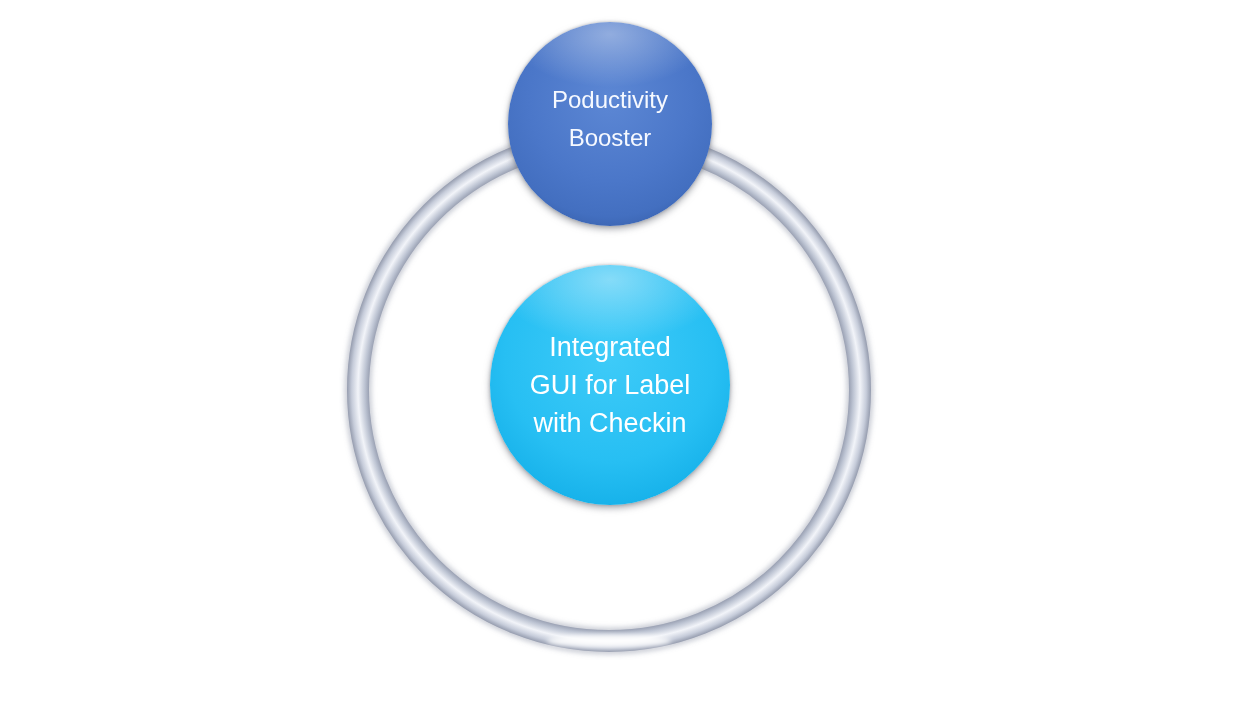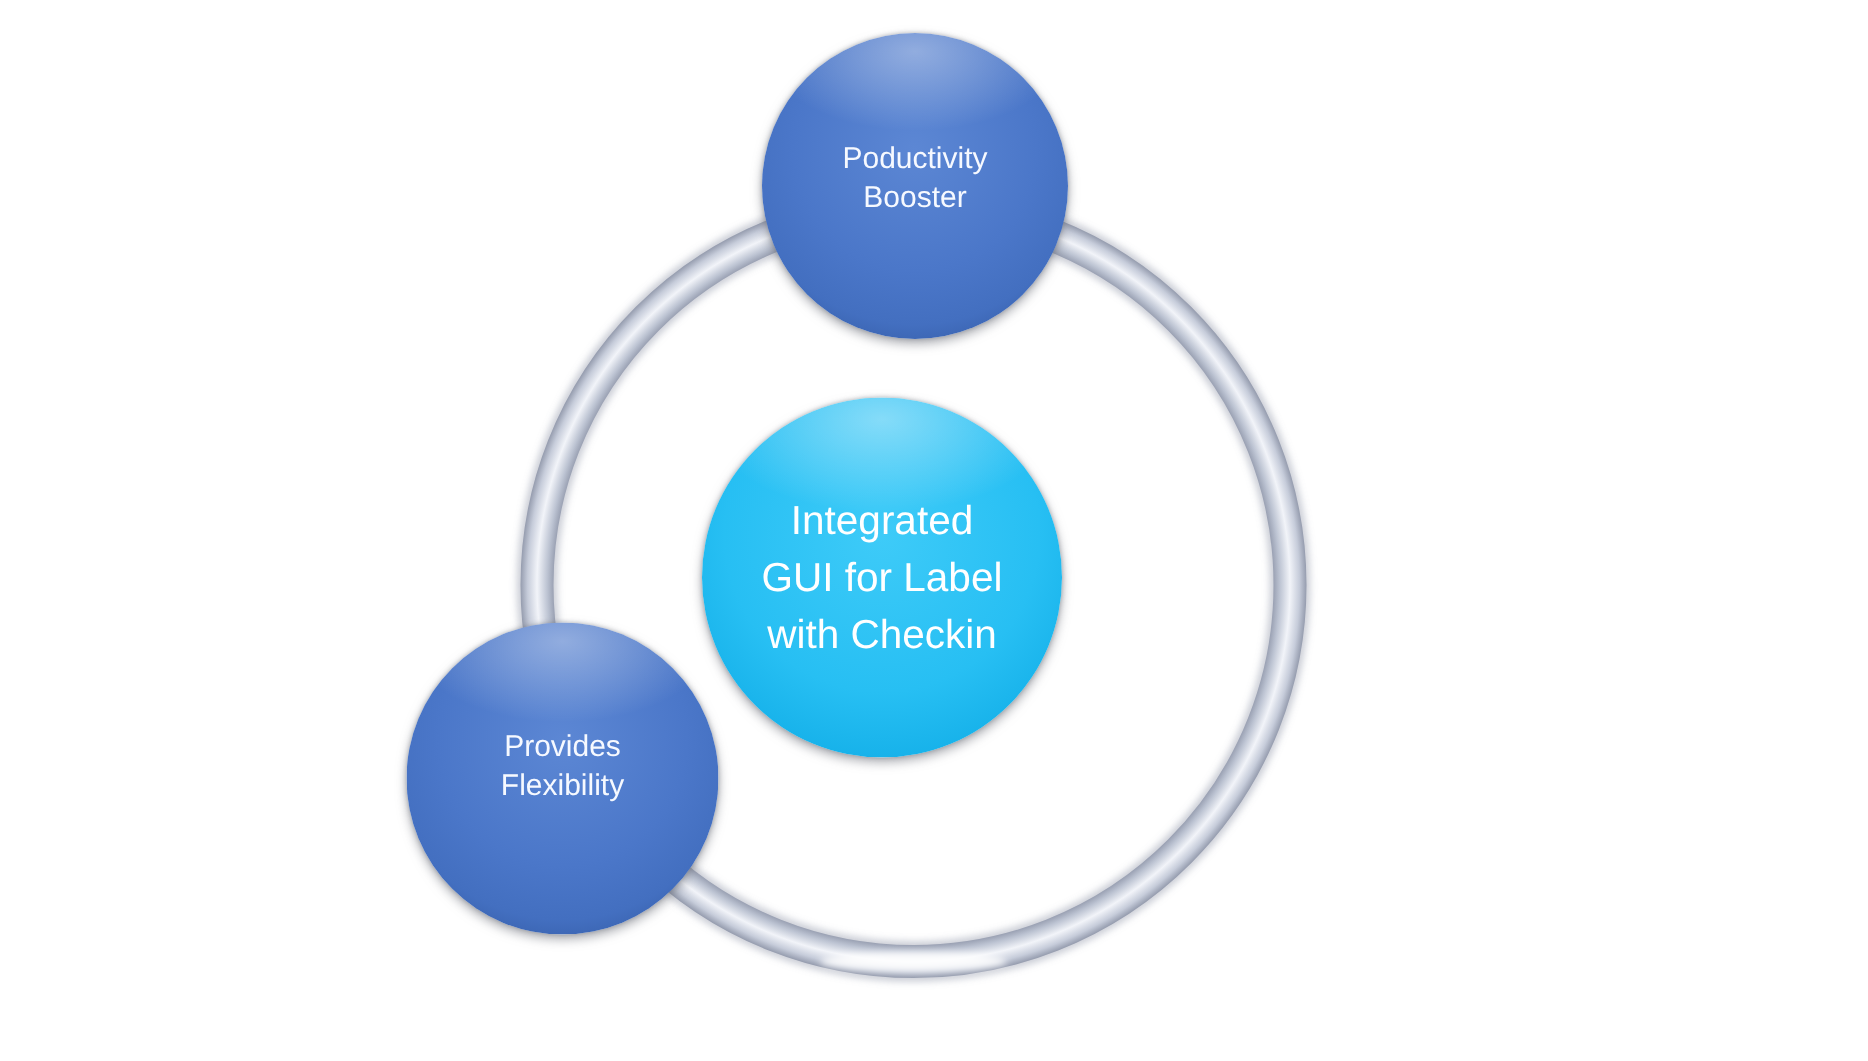--- a/index.html
+++ b/index.html
@@ -34,31 +34,31 @@
       radial-gradient(ellipse 75% 40% at 50% 6%, rgba(255,255,255,0.38), rgba(255,255,255,0) 65%),
       radial-gradient(circle at 50% 38%, #5c87d4 0%, #4b77c9 50%, #436fc0 72%, #2e549b 94%, #27497f 100%);
   }
   .node-cyan {
     background:
       radial-gradient(ellipse 75% 40% at 50% 6%, rgba(255,255,255,0.42), rgba(255,255,255,0) 65%),
       radial-gradient(circle at 50% 38%, #3ecbf8 0%, #27bff3 55%, #17b2ea 78%, #0a90cd 96%, #0b7fb4 100%);
   }
   .node-label {
     color: #f6f9ff;
-    font-size: 20px;
-    line-height: 26px;
+    font-size: 24px;
+    line-height: 38px;
     font-weight: 400;
   }
   .node-top    { left: 508px; top: 22px;  width: 204px; height: 204px; padding-bottom: 10px; box-sizing: border-box; }
   .node-top    .node-label { width: 150px; }
   .node-left   { left: 271px; top: 415px; width: 208px; height: 208px; padding-bottom: 16px; box-sizing: border-box; }
   .node-left   .node-label { width: 140px; }
   .node-right  { left: 726px; top: 413px; width: 214px; height: 214px; padding-bottom: 28px; box-sizing: border-box; }
   .node-right  .node-label { width: 140px; }
-  .node-center { left: 468px; top: 265px; width: 240px; height: 240px; }
+  .node-center { left: 490px; top: 265px; width: 240px; height: 240px; }
   .node-center .node-label {
     width: 170px;
     color: #ffffff;
     font-size: 27px;
     line-height: 38px;
   }
 </style>
 </head>
 <body>
 
@@ -89,18 +89,15 @@
   </svg>
 
   <div class="node node-blue node-top">
     <span class="node-label">Poductivity Booster</span>
   </div>
 
   <div class="node node-cyan node-center">
     <span class="node-label">Integrated GUI for Label with Checkin</span>
   </div>
 
-  <div class="node node-blue node-left">
-    <span class="node-label">Provides Flexibility</span>
-  </div>
 
 
 </div>
 
 </body></html>

